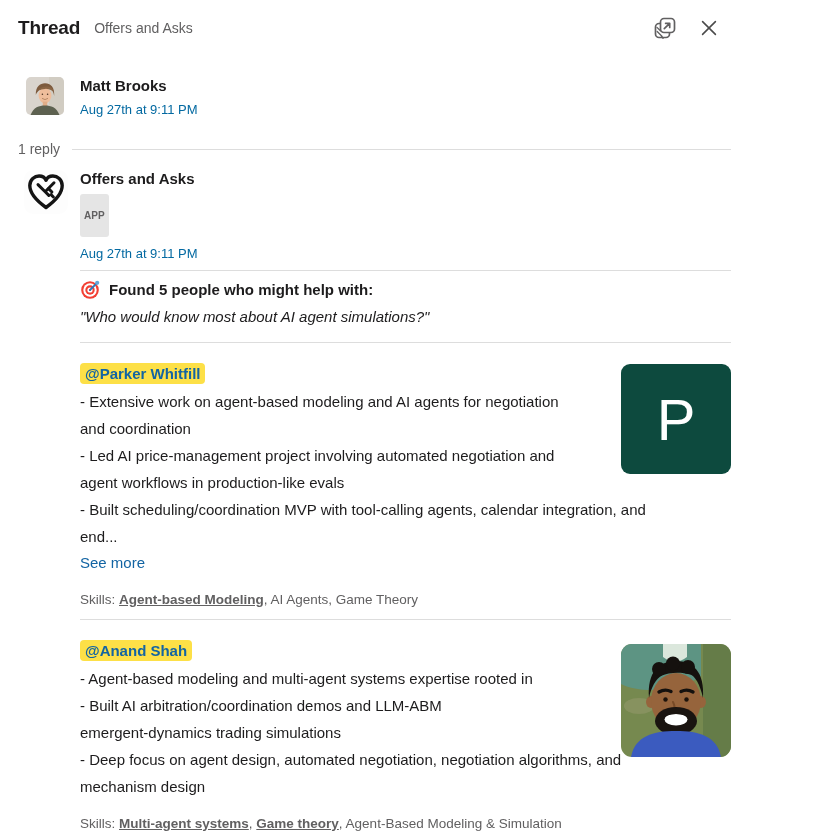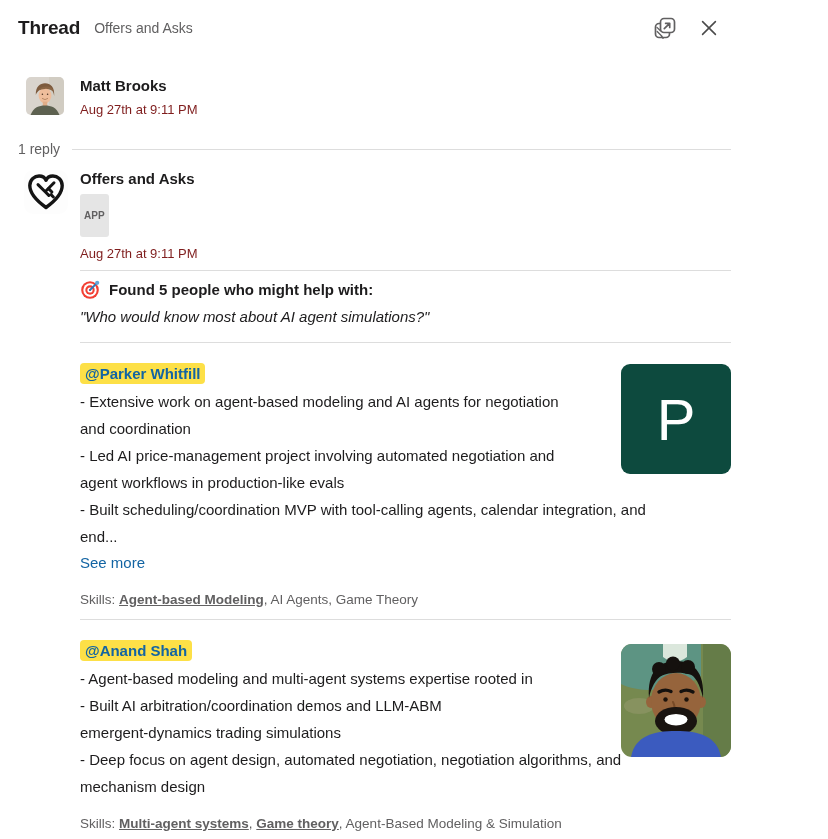--- a/index.html
+++ b/index.html
@@ -15,21 +15,21 @@
 
   
   .msg{display:flex;padding:0 13px 0 26px;}
   .msg-root{margin-top:36px;}
   .avatar{flex:none;border-radius:5px;overflow:hidden;}
   .av38{width:38px;height:38px;}
   .av44{width:44px;height:44px;border-radius:8px;}
   .msg-body{margin-left:16px;flex:1;min-width:0;}
   .msg-head{display:flex;align-items:baseline;gap:8px;flex-direction:column;}
   .author{font-weight:bold;font-size:15px;}
-  .ts{font-size:13px;color:#7f1d1d;text-decoration:none;}
+  .ts{font-size:13px;color:#0369a1;text-decoration:none;}
   .msg-text{font-size:15px;line-height:22px;margin-top:5px;}
 
   
   .reply-row{display:flex;align-items:center;margin:24px 13px 0 18px;}
   .reply-count{font-size:14px;color:#616061;}
   .reply-line{flex:1;height:1px;background:#ddd;margin-left:12px;}
 
   
   .msg-bot{margin-top:13px;padding-left:24px;}
   .msg-bot .msg-body{margin-left:12px;}

